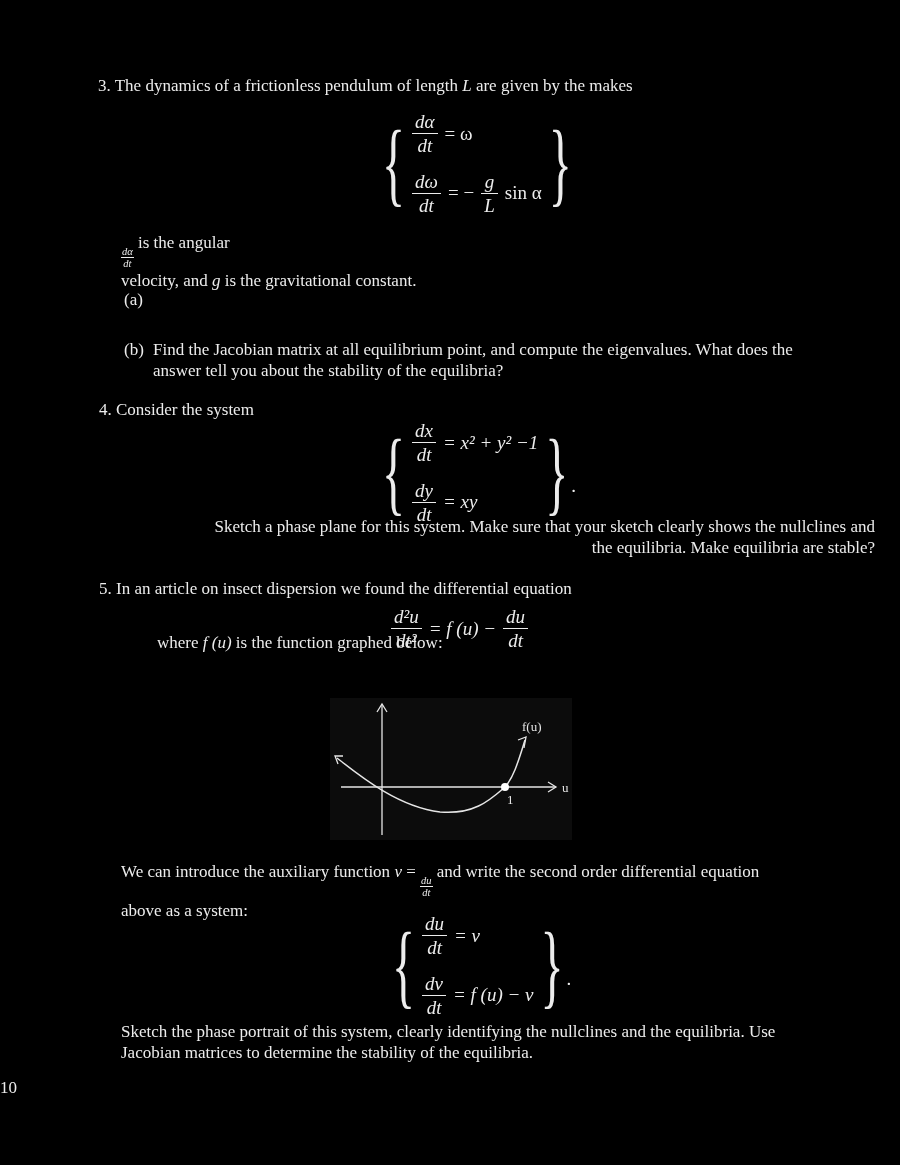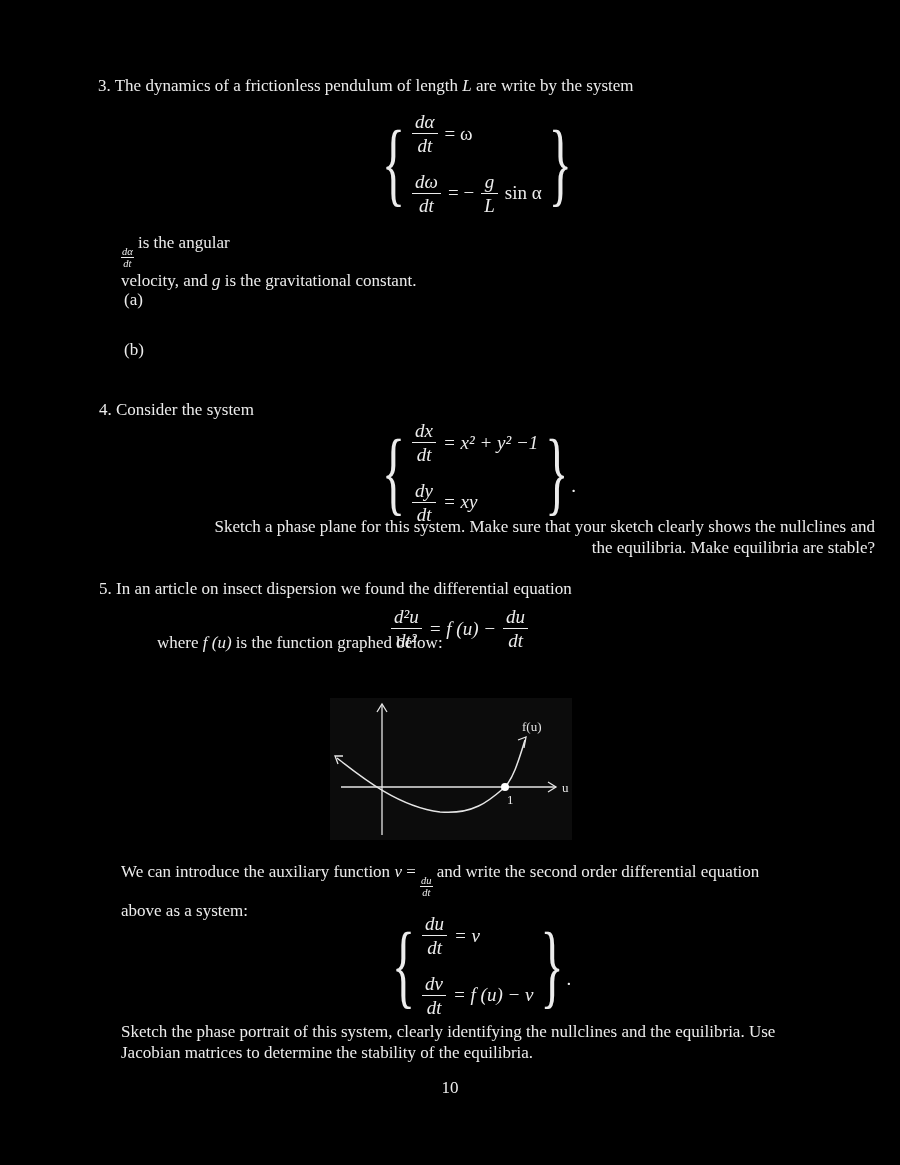--- a/index.html
+++ b/index.html
@@ -31,28 +31,28 @@
   .brace{font-size:48px;line-height:1;display:inline-block;transform:scaleY(1.95);transform-origin:center;font-weight:400;}
   .sys-period{font-size:19px;align-self:center;margin-left:3px;margin-top:26px;}
   .eqrow{display:flex;align-items:center;gap:7px;font-size:19px;white-space:nowrap;}
   
   .item{display:flex;}
   .item .ilabel{flex:0 0 29px;}
   
   #graph{background:var(--graph_bg,#0c0c0c);}
   #graph svg{display:block;color:var(--graph_stroke,#e6e6e6);}
   #graph text{font-family:"Liberation Serif", serif;font-size:13px;fill:var(--graph_stroke,#e6e6e6);}
-  .pagenum{width:100%;text-align:center;}
+  .pagenum{width:100%;}
 </style>
 </head>
 <body>
 
 <div class="abs line" style="left:98px;top:75px;">
   <span>3.</span>
-  <span>The dynamics of a frictionless pendulum of length </span><span class="it">L</span><span> are write by the system</span>
+  <span>The dynamics of a frictionless pendulum of length </span><span class="it">L</span><span> are given by the makes</span>
 </div>
 
 <div class="abs sys" style="left:382px;top:111px;">
   <span class="brace">{</span>
   <span class="rows">
     <span class="row">
       <span class="frac">
         <span class="top">dα</span>
         <span class="bot">dt</span>
       </span>
@@ -85,20 +85,24 @@
     <span>velocity, and </span><span class="it">g</span><span> is the gravitational constant.</span>
   </div>
 </div>
 
 <div class="abs item line" style="left:124px;top:289px;width:740px;">
   <span class="ilabel">(a)</span>
 </div>
 
 <div class="abs item line" style="left:124px;top:339px;width:740px;">
   <span class="ilabel">(b)</span>
+  <span>
+    <div>Find the Jacobian matrix at all equilibrium point, and compute the eigenvalues. What does the</div>
+    <div>answer tell you about the stability of the equilibria?</div>
+  </span>
 </div>
 
 <div class="abs line" style="left:99px;top:399px;">
   <span>4.</span>
   <span>Consider the system</span>
 </div>
 
 <div class="abs sys" style="left:382px;top:420px;">
   <span class="brace">{</span>
   <span class="rows">

